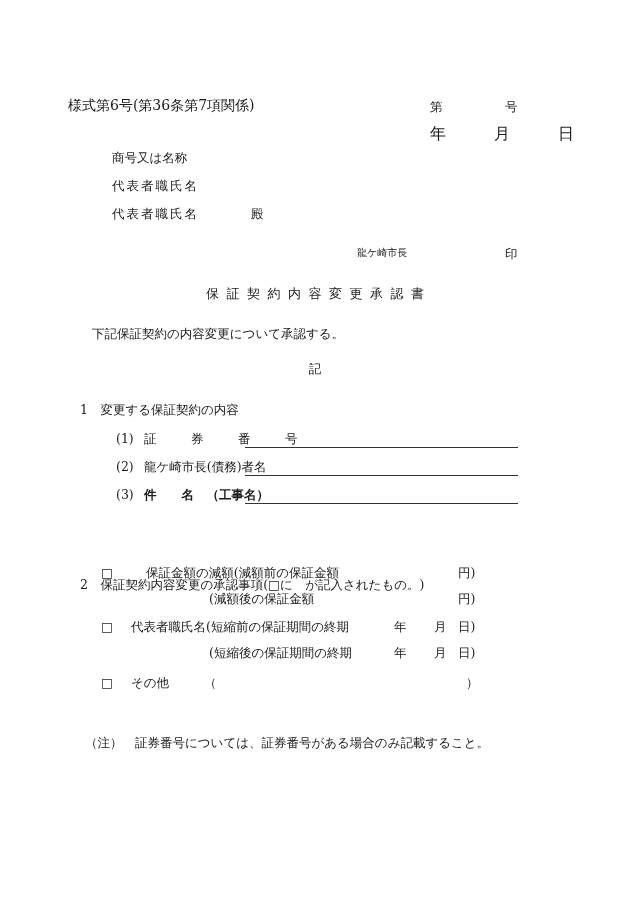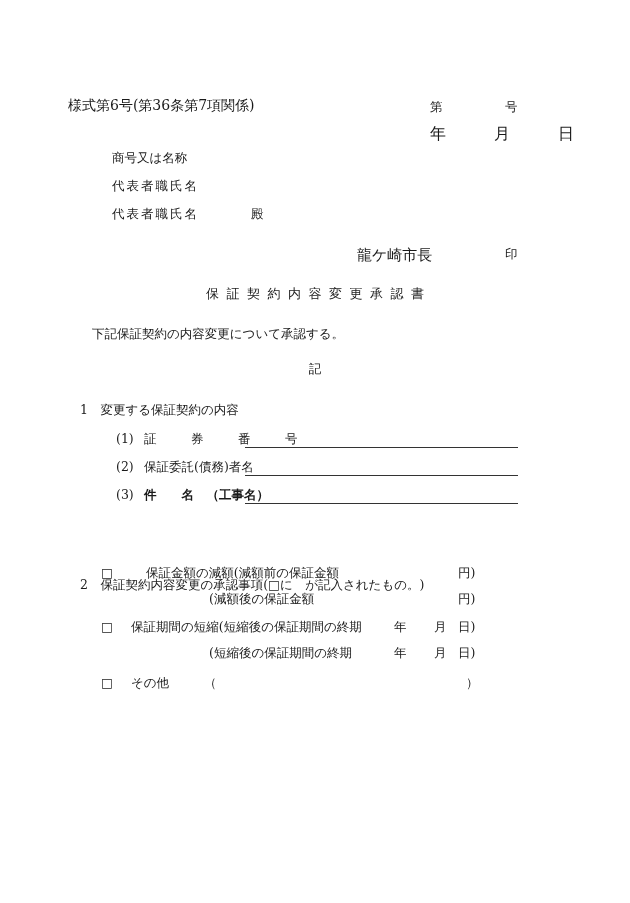--- a/index.html
+++ b/index.html
@@ -24,21 +24,21 @@
   .t-form-no   { left: 68px;  top: 80px;  font-size: 14px; margin-top: 17px; }
 
   .t-doc-no    { left: 430px; top: 99px;  font-size: 12.5px; }
   .t-doc-date  { left: 430px; top: 124px; font-size: 16px; }
 
   .t-addr      { left: 112px; top: 150px; font-size: 12.5px; }
   .t-name      { left: 112px; top: 178px; font-size: 12.5px; letter-spacing: 2.0px; }
   .t-rep       { left: 112px; top: 206px; font-size: 12.5px; letter-spacing: 2.0px; }
   .t-dono      { left: 251px; top: 206px; font-size: 12.5px; }
 
-  .t-mayor     { left: 357px; top: 246px; font-size: 15px; }
+  .t-mayor     { left: 357px; top: 246px; font-size: 10px; }
   .t-seal      { left: 505px; top: 246px; font-size: 12.5px; }
 
   .t-title     { left: 0;     top: 285px; width: 630px; text-align: center;
                  font-size: 13px; letter-spacing: 7.5px; text-indent: 7.5px; }
 
   .t-lead      { left: 92px;  top: 326px; font-size: 12.5px; }
   .t-ki        { left: 0;     top: 361px; width: 630px; text-align: center; font-size: 12.5px; }
 
   .t-sec1      { left: 80px;  top: 402px; font-size: 12.5px; }
 
@@ -117,21 +117,21 @@
   <div class="abs t-sec1"><span>1</span>　<span>変更する保証契約の内容</span></div>
 
   <div class="row-item">
     <span class="it-num i1-num">(1)</span>
     <span class="it-label i1-label">証　券　番　号</span>
     <span class="it-rule i1-rule"></span>
   </div>
 
   <div class="row-item">
     <span class="it-num i2-num">(2)</span>
-    <span class="it-label i2-label">保証委託(債務)者名</span>
+    <span class="it-label i2-label">龍ケ崎市長(債務)者名</span>
     <span class="it-rule i2-rule"></span>
   </div>
 
   <div class="row-item">
     <span class="it-num i3-num">(3)</span>
     <span class="it-label i3-label">件　　名　（工事名）</span>
     <span class="it-rule i3-rule"></span>
   </div>
 
   <div class="abs t-sec2"><span>2</span>　<span>保証契約内容変更の承認事項(□に　が記入されたもの。)</span></div>
@@ -139,31 +139,32 @@
   <div>
     <span class="cb c1-box">□</span>
     <span class="ck-lead c1-text">保証金額の減額(減額前の保証金額</span>
     <span class="ck-tail c1-tail">円)</span>
     <span class="ck-sub c1b-text">(減額後の保証金額</span>
     <span class="ck-tail c1b-tail">円)</span>
   </div>
 
   <div>
     <span class="cb c2-box">□</span>
-    <span class="ck-lead c2-text">保証期間の短縮(短縮後の保証期間の終期</span>
+    <span class="ck-lead c2-text">代表者職氏名(短縮前の保証期間の終期</span>
     <span class="ck-y c2-y">年</span>
     <span class="ck-m c2-m">月</span>
     <span class="ck-tail c2-tail">日)</span>
     <span class="ck-sub c2b-text">(短縮後の保証期間の終期</span>
     <span class="ck-y c2b-y">年</span>
     <span class="ck-m c2b-m">月</span>
     <span class="ck-tail c2b-tail">日)</span>
   </div>
 
   <div>
     <span class="cb c3-box">□</span>
     <span class="ck-lead c3-text">その他</span>
     <span class="ck-tail c3-open">（</span>
     <span class="ck-tail c3-close">）</span>
   </div>
 
+  <div class="abs t-note">（注）　証券番号については、証券番号がある場合のみ記載すること。</div>
 
 </div>
 
 </body></html>

